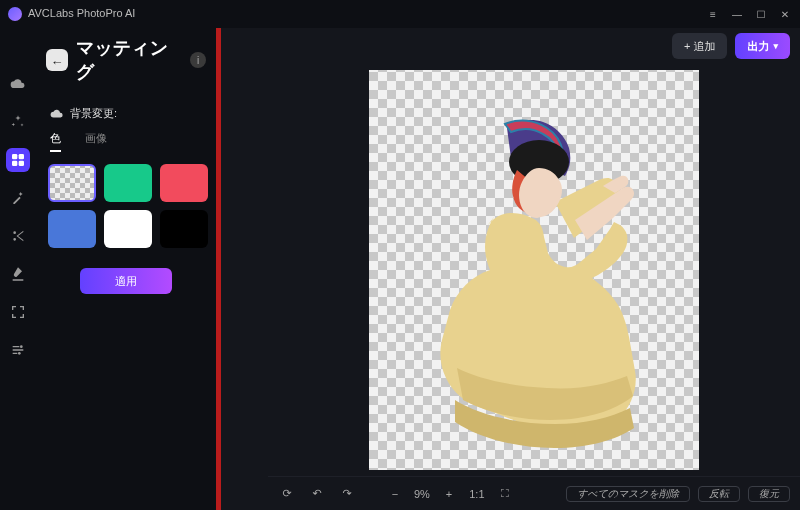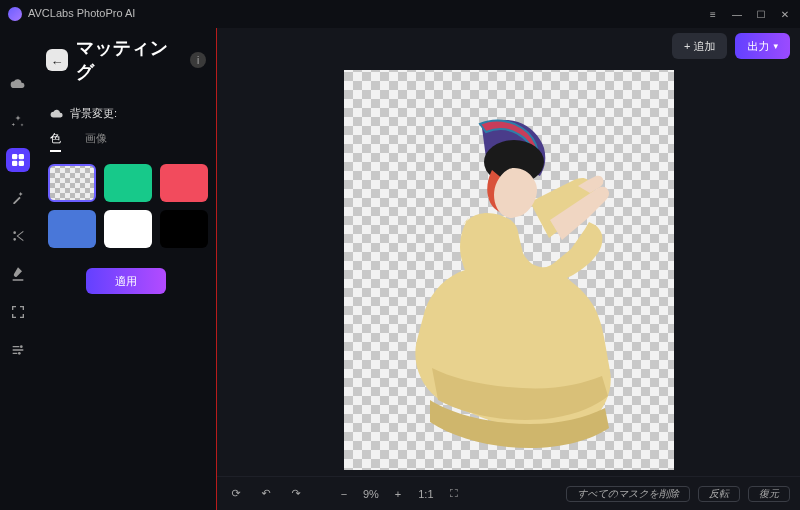--- a/index.html
+++ b/index.html
@@ -20,26 +20,26 @@
 .side-title { font-size: 18px; font-weight: 600; color: #fff; flex: 1; }
 .info-btn { width: 16px; height: 16px; border-radius: 50%; background: #3a3a3a; color: #aaa; font-size: 10px; display: flex; align-items: center; justify-content: center; cursor: pointer; }
 .section-label { font-size: 11px; color: #ddd; margin: 4px 0 10px 4px; display: flex; align-items: center; gap: 6px; text-align: center; }
 .tabs { display: flex; gap: 24px; margin: 0 0 12px 4px; font-size: 11px; }
 .tab { color: #888; cursor: pointer; padding-bottom: 4px; }
 .tab.active { color: #fff; border-bottom: 2px solid #fff; }
 .swatch-grid { display: grid; grid-template-columns: repeat(3, 48px); gap: 8px; margin-left: 2px; }
 .swatch { width: 48px; height: 38px; border-radius: 6px; cursor: pointer; border: 2px solid transparent; }
 .swatch.selected { border-color: #6b5eff; }
 .swatch.transparent { background: repeating-conic-gradient(#bbb 0% 25%, #eee 0% 50%) 0/10px 10px; }
-.apply-btn { margin: 20px auto 0; width: 80px; height: 26px; border-radius: 6px; background: linear-gradient(90deg, #6341ff, #b34bff); color: #fff; font-size: 11px; display: flex; align-items: center; justify-content: center; cursor: pointer; }
-.main { flex: 1; display: flex; flex-direction: column; background: #14161c; border-left: 1px solid #b91c1c; }
+.apply-btn { margin: 20px auto 0; width: 92px; height: 26px; border-radius: 6px; background: linear-gradient(90deg, #6341ff, #b34bff); color: #fff; font-size: 11px; display: flex; align-items: center; justify-content: center; cursor: pointer; }
+.main { flex: 1; display: flex; flex-direction: column; background: #14161c; border-left: 5px solid #b91c1c; padding-left: 47px; }
 .main-head { height: 36px; display: flex; align-items: center; justify-content: flex-end; padding: 0 10px; gap: 8px; }
 .btn { height: 26px; padding: 0 12px; border-radius: 6px; font-size: 11px; display: inline-flex; align-items: center; gap: 4px; cursor: pointer; }
 .btn-dark { background: #2a2d36; color: #ddd; }
-.btn-primary { background: linear-gradient(90deg, #6341ff, #9b4bff); color: #fff; }
+.btn-primary { background: linear-gradient(90deg, #6341ff, #9b4bff); color: #fff; font-weight: bold; }
 .canvas-area { flex: 1; display: flex; align-items: center; justify-content: center; background: #14161c; overflow: hidden; }
 .canvas { width: 330px; height: 400px; background: repeating-conic-gradient(#c8c8c8 0% 25%, #f2f2f2 0% 50%) 0/18px 18px; position: relative; }
 .subject { position: absolute; left: 58px; top: 48px; width: 230px; height: 345px; }
 .footer { height: 34px; display: flex; align-items: center; padding: 0 10px; gap: 10px; font-size: 11px; color: #aaa; border-top: 1px solid #1e2028; }
 .footer-left { display: flex; gap: 12px; align-items: center; }
 .footer-center { display: flex; gap: 10px; align-items: center; margin-left: 20px; }
 .footer-right { display: flex; gap: 8px; margin-left: auto; }
 .fbtn { border: 1px solid #3a3d45; height: 16px; padding: 0 10px; border-radius: 4px; cursor: pointer; font-size: 10px; color: #aaa; display: flex; align-items: center; font-style: italic; }
 .icon-btn { cursor: pointer; width: 18px; text-align: center; }
 </style>

